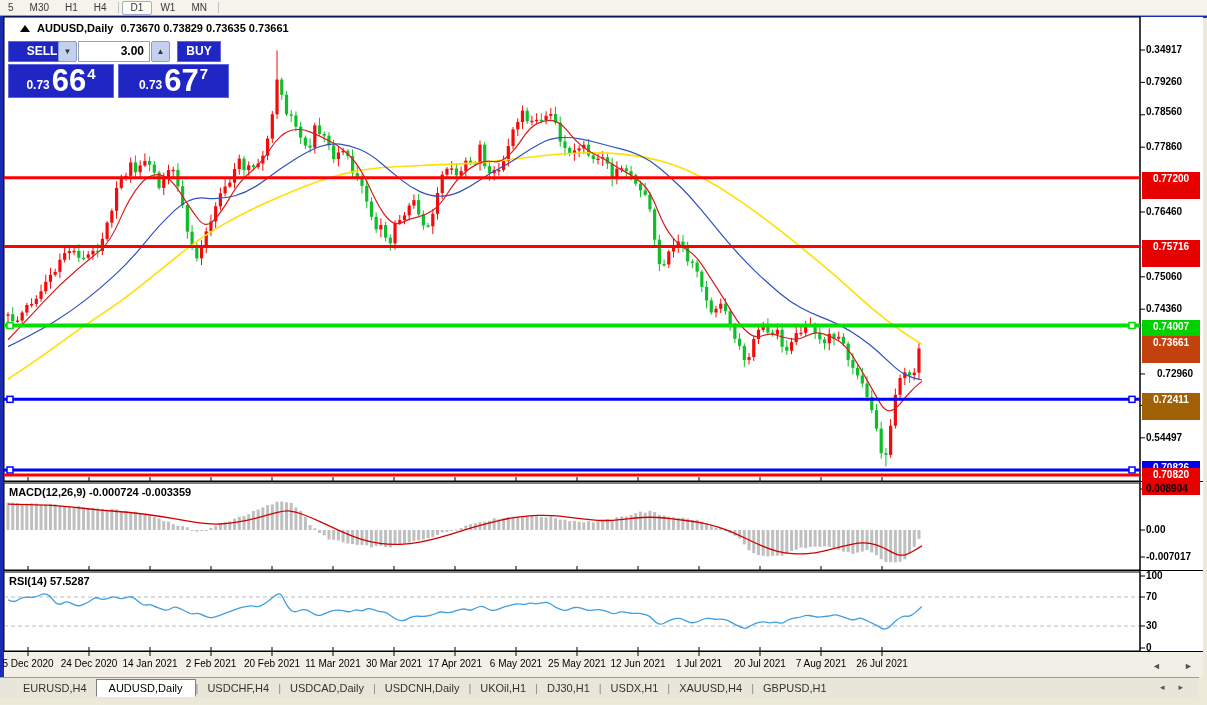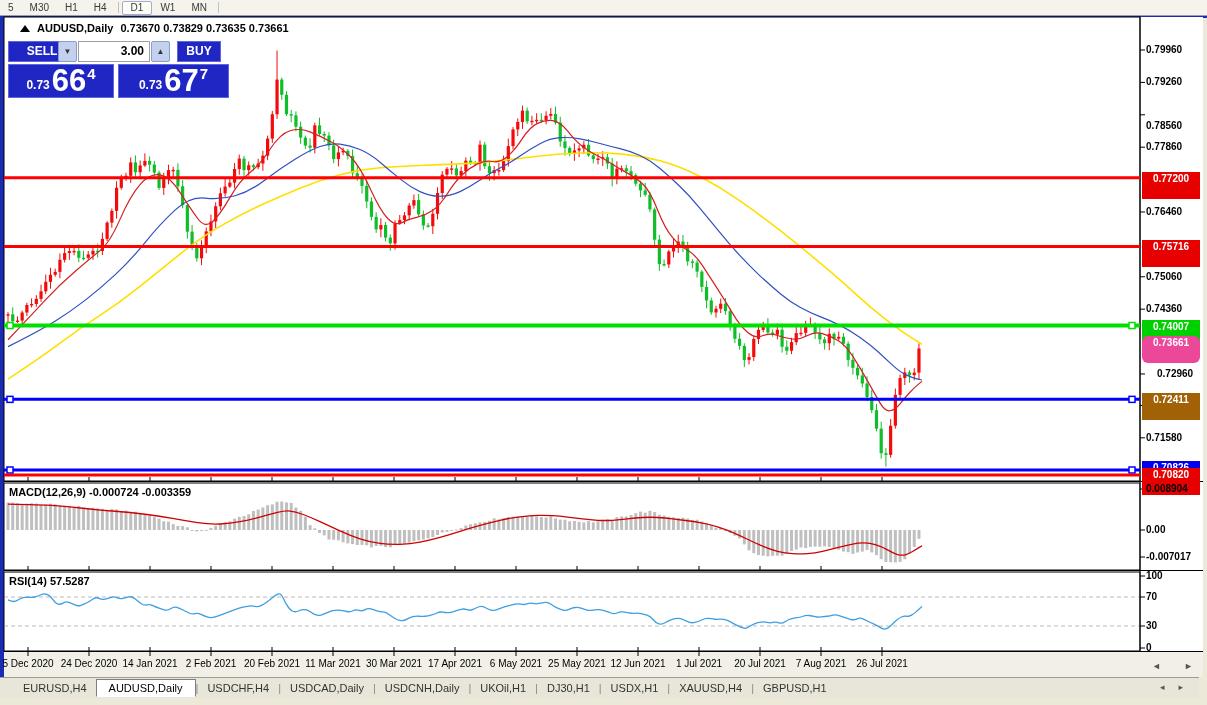--- a/index.html
+++ b/index.html
@@ -797,34 +797,34 @@
       <span class="px-small">0.73</span>
       <span class="px-big">67</span>
       <span class="px-sup">7</span>
     </div>
   </div>
 
   <div class="ind-label" style="left:9px;top:486px;">MACD(12,26,9) -0.000724 -0.003359</div>
   <div class="ind-label" style="left:9px;top:575px;">RSI(14) 57.5287</div>
 
   <div id="price-scale">
-      <div class="ps-tick" style="top: 44px;">0.79960</div>
+      <div class="ps-tick" style="top: 44px;">0.34917</div>
       <div class="ps-tick" style="top: 76.396px;">0.79260</div>
-      <div class="ps-tick" style="top: 120px;">0.78560</div>
+      <div class="ps-tick" style="top: 106px;">0.78560</div>
       <div class="ps-tick" style="top: 141.188px;">0.77860</div>
       <div class="ps-tick" style="top: 205.98px;">0.76460</div>
       <div class="ps-tick" style="top: 270.772px;">0.75060</div>
       <div class="ps-tick" style="top: 303.168px;">0.74360</div>
       <div class="ps-tick" style="top: 367.96px; margin-left: 11px;">0.72960</div>
       <div class="ps-tick" style="top: 399.43px;">0.72280</div>
-      <div class="ps-tick" style="top: 431.826px;">0.71580</div>
+      <div class="ps-tick" style="top: 431.826px;">0.54497</div>
       <div class="ps-line-label" style="top: 171.733px; background: rgb(230, 0, 0);">0.77200</div>
       <div class="ps-line-label" style="top: 240.412px; background: rgb(230, 0, 0);">0.75716</div>
       <div class="ps-line-label" style="top: 319.505px; background: rgb(0, 208, 0);">0.74007</div>
-      <div class="ps-line-label" style="top: 335.518px; background: #ec4899; border-radius: 6px;">0.73661</div>
+      <div class="ps-line-label" style="top: 335.518px; background: #c2410c;">0.73661</div>
       <div class="ps-line-label" style="top: 393.368px; background: #a16207;">0.72411</div>
       <div class="ps-line-label" style="top: 461px; background: rgb(0, 0, 238);">0.70826</div>
       <div class="ps-line-label" style="top: 468px; background: rgb(230, 0, 0);">0.70820</div>
       <div class="sc-label" style="top: 483px;">0.008904</div>
       <div class="sc-label" style="top: 524px;">0.00</div>
       <div class="sc-label" style="top: 551px;">-0.007017</div>
       <div class="sc-label" style="top: 570px;">100</div>
       <div class="sc-label" style="top: 591px;">70</div>
       <div class="sc-label" style="top: 620px;">30</div>
       <div class="sc-label" style="top: 642px;">0</div>

